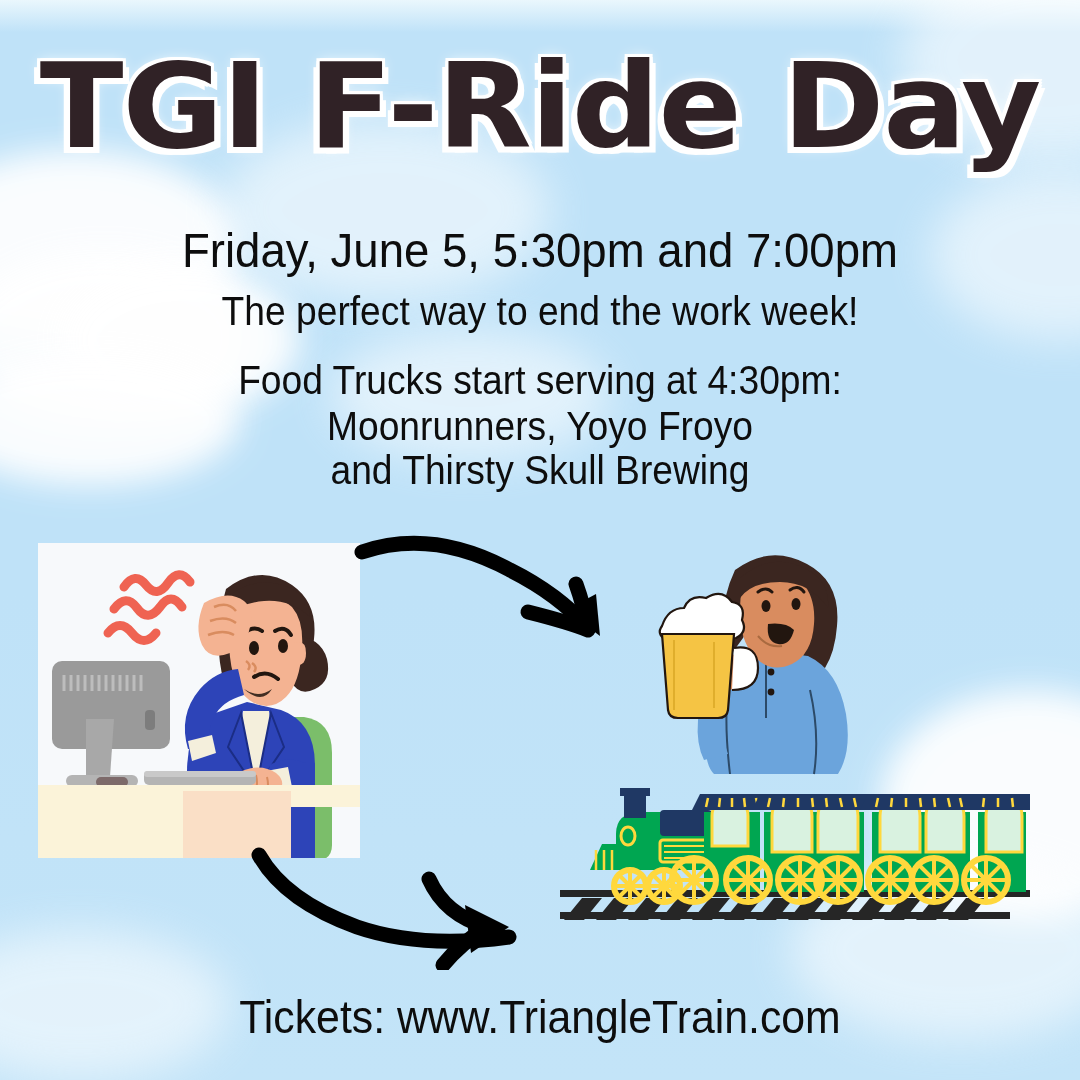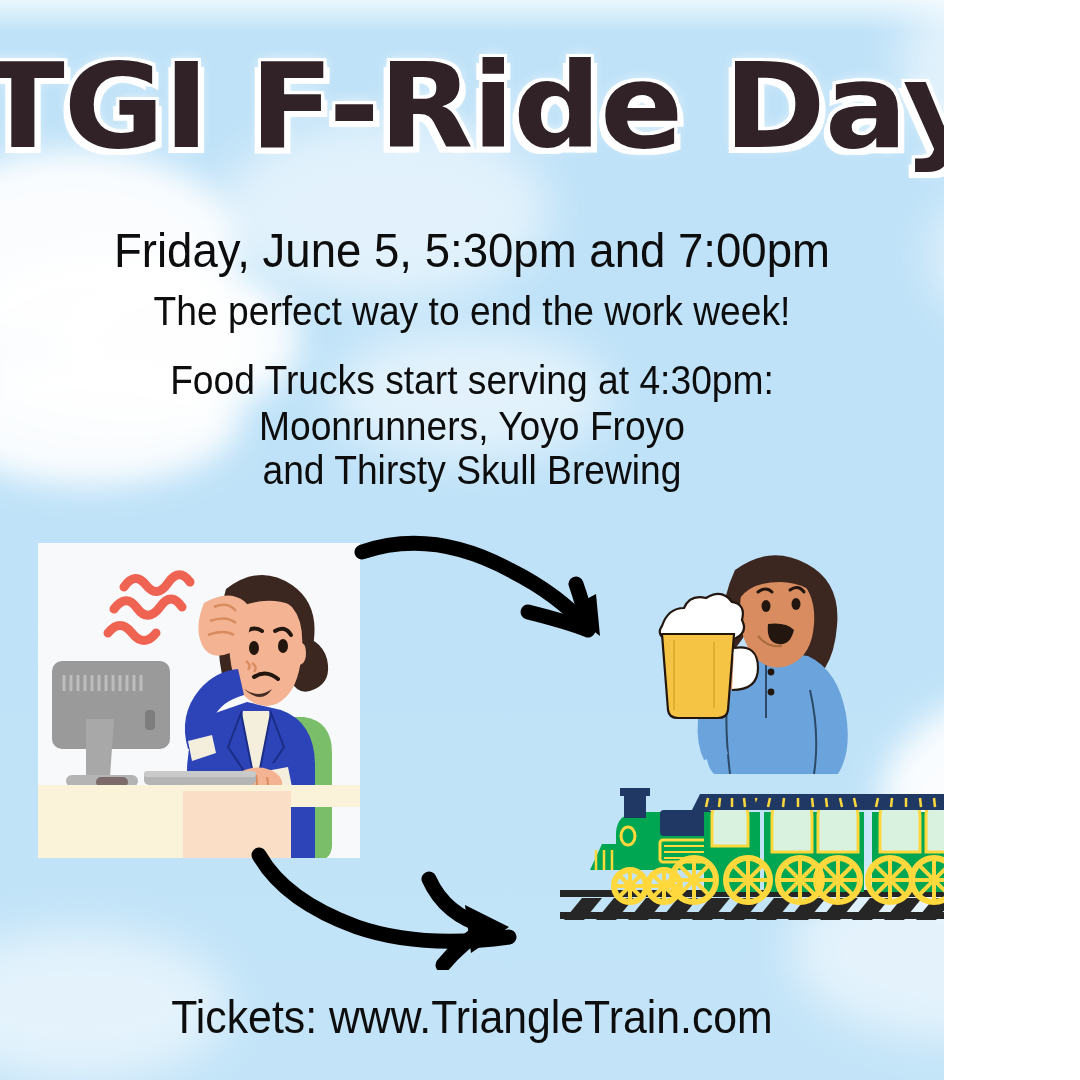--- a/index.html
+++ b/index.html
@@ -2,21 +2,21 @@
 <html><head>
 <meta charset="utf-8">
 <style>
   html, body {
     margin: 0;
     padding: 0;
     background: #ffffff;
   }
   #poster {
     position: relative;
-    width: 944px;
+    width: 1080px;
     height: 1080px;
     overflow: hidden;
     font-family: "Liberation Sans", sans-serif;
     background: linear-gradient(180deg, #eaf7fd 0%, #bfe2f8 3%, #bfe2f8 55%, #c3e4f8 100%);
   }
 
   
   .cloud {
     position: absolute;
     border-radius: 50%;

